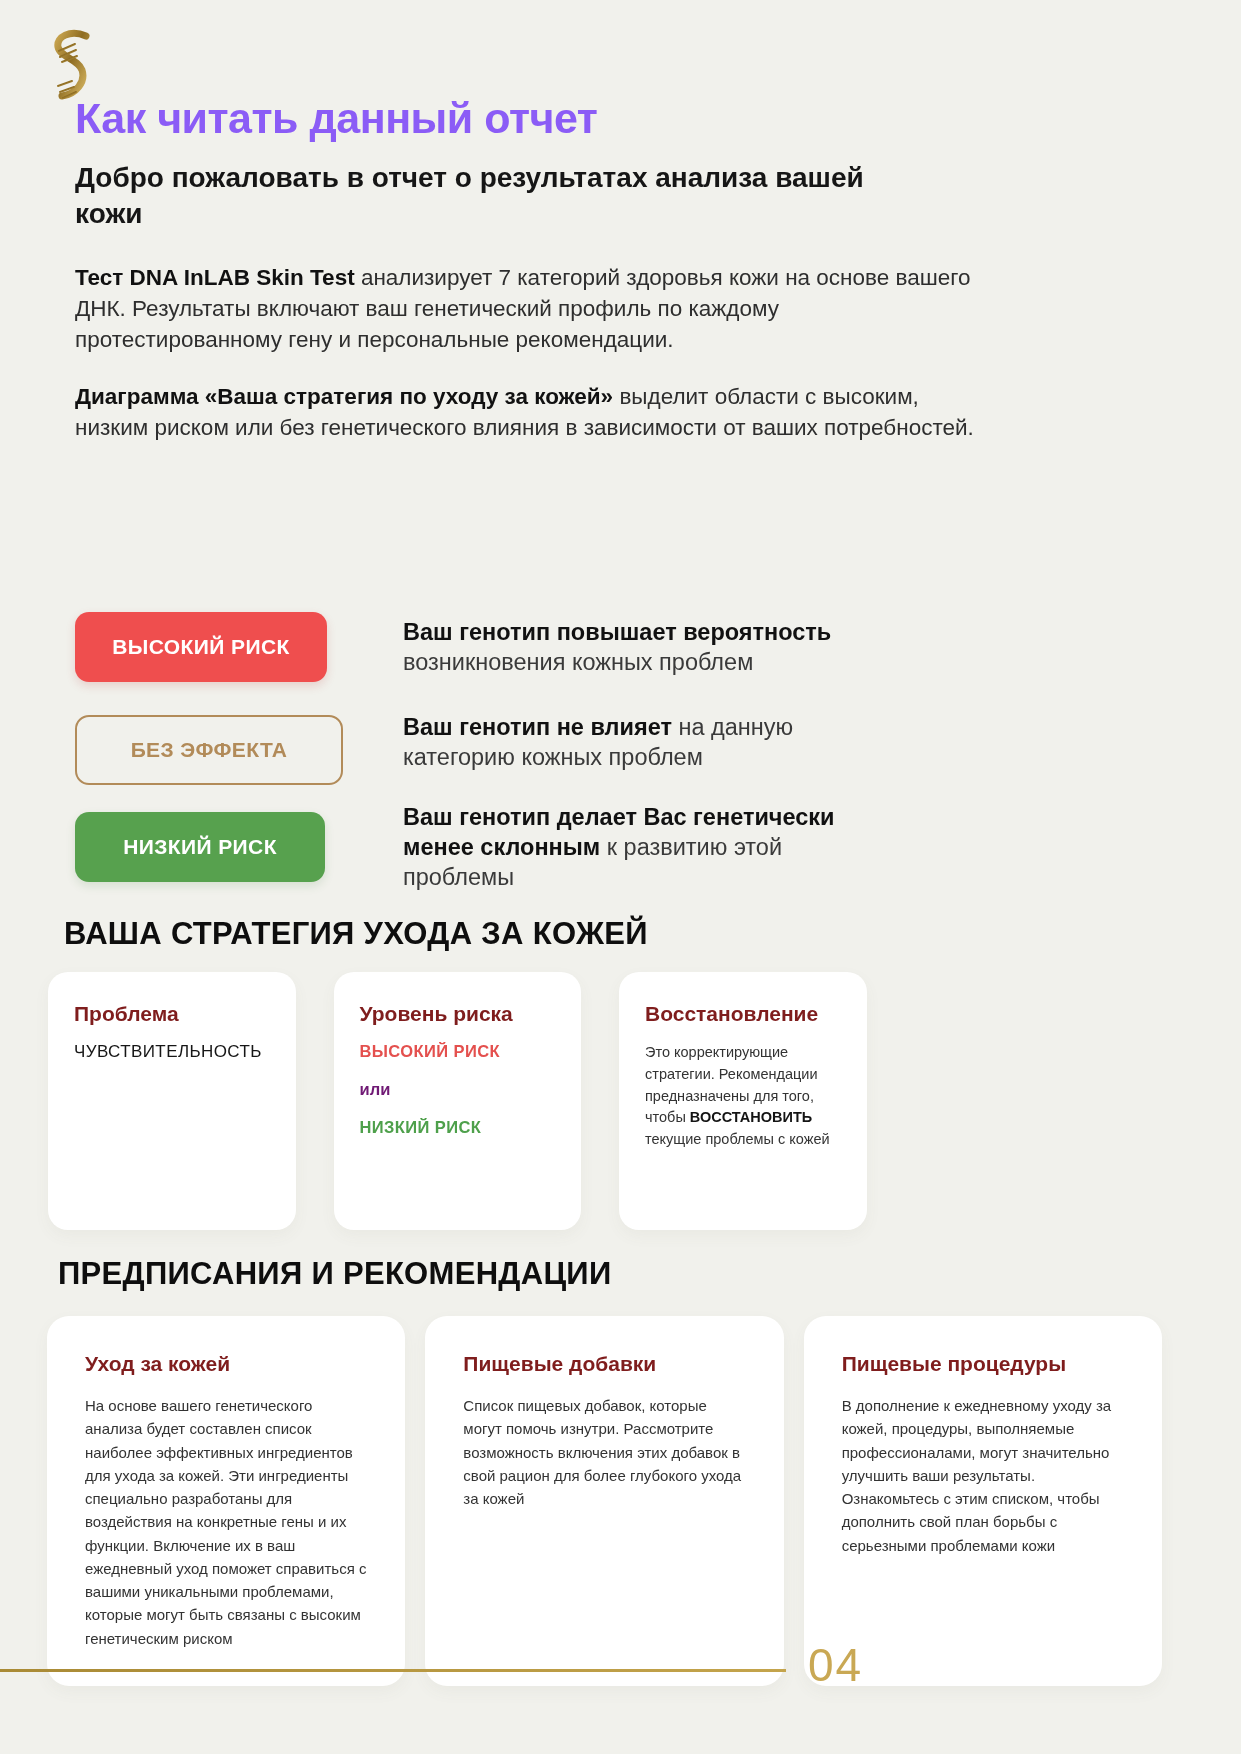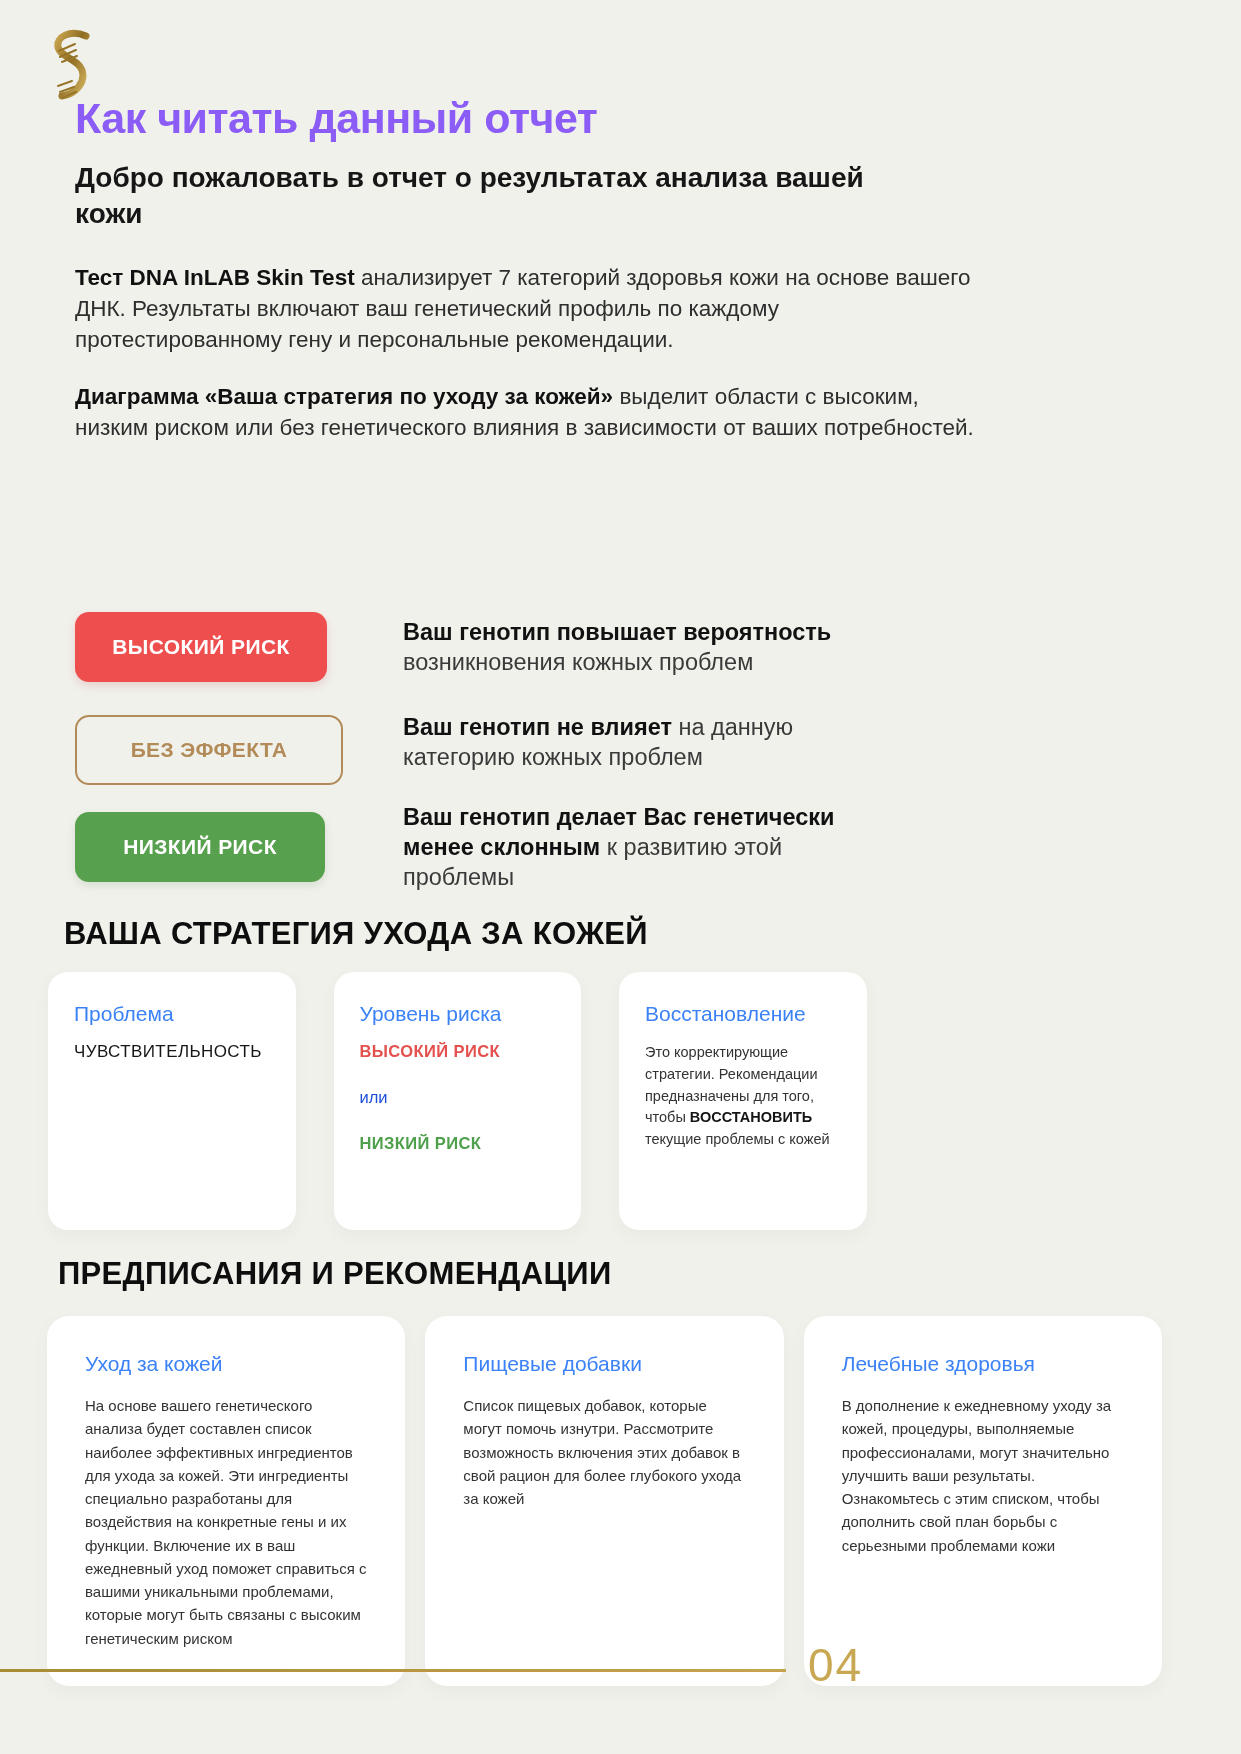--- a/index.html
+++ b/index.html
@@ -60,24 +60,24 @@
   .strategy-grid{
     position:absolute;top:972px;left:48px;width:1104px;
     display:grid;grid-template-columns:repeat(4,1fr);gap:38px;
   }
   .card{
     background:#FFFFFF;border-radius:20px;
     box-shadow:0 6px 16px rgba(90,90,70,0.05);
     box-sizing:border-box;
   }
   .s-card{min-height:258px;padding:30px 26px;}
-  .card-title{font-size:21px;font-weight:400;color:#3b82f6;margin:0 0 16px 0;}
+  .card-title{font-size:21px;font-weight:700;color:#7f1d1d;margin:0 0 16px 0;}
   .s-card .plain-value{font-size:17px;letter-spacing:0.4px;color:#161616;}
   .risk-high{color:#E4504E;font-weight:600;font-size:16.5px;letter-spacing:0.4px;}
-  .risk-or{color:#1d4ed8;font-weight:400;font-size:16.5px;margin:27px 0;}
+  .risk-or{color:#701a75;font-weight:700;font-size:16.5px;margin:19px 0;}
   .risk-low{color:#4EA04B;font-weight:600;font-size:16.5px;letter-spacing:0.4px;}
   .s-card .body{font-size:14.5px;line-height:1.5;color:#333;}
   .s-card .body b{color:#141414;font-weight:700;}
   
   .prescriptions-grid{
     position:absolute;top:1316px;left:47px;width:1115px;
     display:grid;grid-template-columns:repeat(3,1fr);gap:20px;
   }
   .p-card{min-height:338px;padding:36px 38px;border-radius:22px;}
   .p-card .card-title{font-size:21px;margin-bottom:18px;}
@@ -171,21 +171,21 @@
   <div class="prescriptions-grid">
     <div class="card p-card">
       <div class="card-title">Уход за кожей</div>
       <div class="body">На основе вашего генетического анализа будет составлен список наиболее эффективных ингредиентов для ухода за кожей. Эти ингредиенты специально разработаны для воздействия на конкретные гены и их функции. Включение их в ваш ежедневный уход поможет справиться с вашими уникальными проблемами, которые могут быть связаны с высоким генетическим риском</div>
     </div>
     <div class="card p-card">
       <div class="card-title">Пищевые добавки</div>
       <div class="body">Список пищевых добавок, которые могут помочь изнутри. Рассмотрите возможность включения этих добавок в свой рацион для более глубокого ухода за кожей</div>
     </div>
     <div class="card p-card">
-      <div class="card-title">Лечебные здоровья</div>
+      <div class="card-title">Пищевые процедуры</div>
       <div class="body">В дополнение к ежедневному уходу за кожей, процедуры, выполняемые профессионалами, могут значительно улучшить ваши результаты. Ознакомьтесь с этим списком, чтобы дополнить свой план борьбы с серьезными проблемами кожи</div>
     </div>
   </div>
 
   <div class="footer-line"></div>
   <div class="page-number">04</div>
 
 </div>
 
 </body></html>

